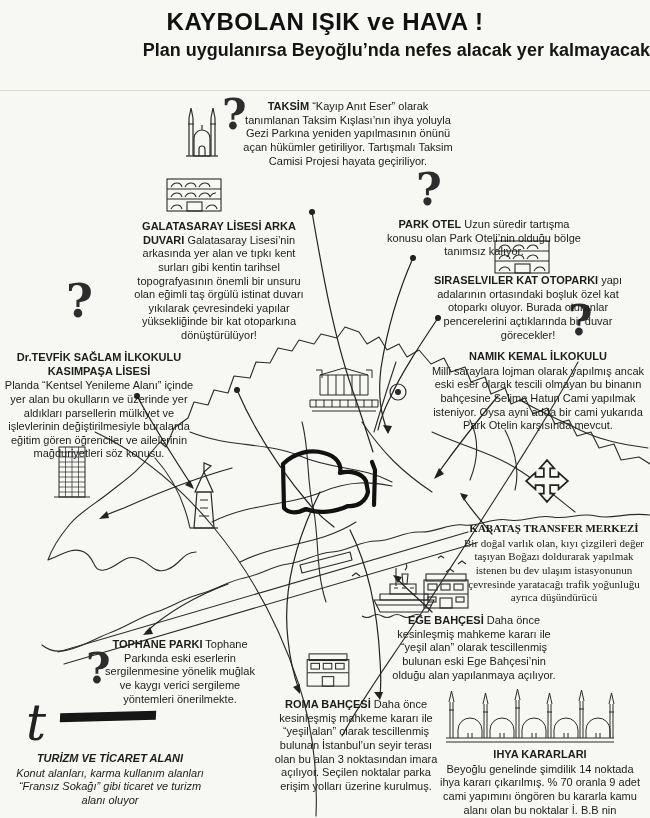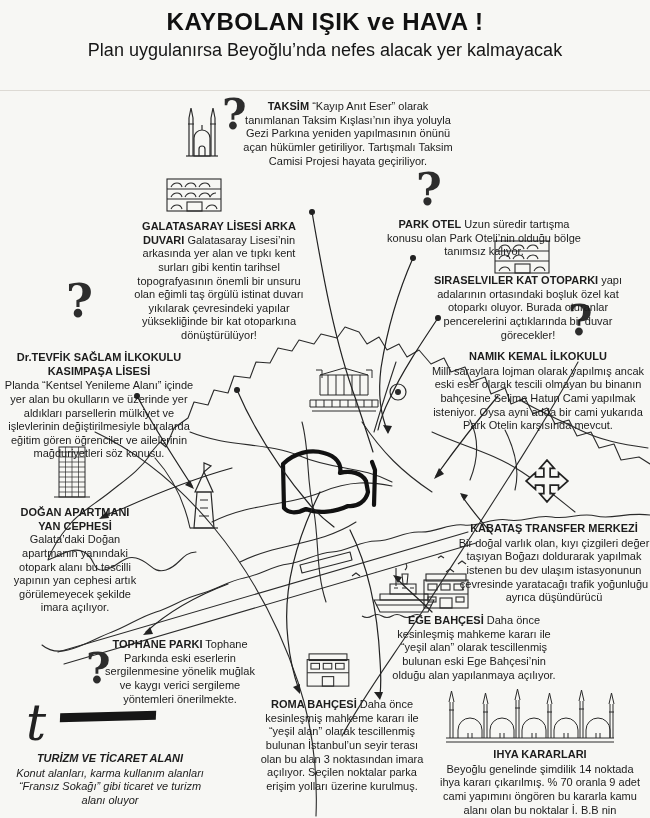--- a/index.html
+++ b/index.html
@@ -1,21 +1,21 @@
 <!DOCTYPE html>
 <html><head>
 <meta charset="utf-8">
 <style>
   html,body{margin:0;padding:0;background:#e9e9e6;}
   .page{position:relative;width:650px;height:818px;background:#f7f7f4;overflow:hidden;
         font-family:"Liberation Sans",sans-serif;color:#1b1b1b;}
   
   .masthead{position:absolute;left:0;top:8px;width:650px;text-align:center;}
   .title{font-size:24px;font-weight:bold;letter-spacing:0.5px;color:#111;}
-  .subtitle{font-size:18px;font-weight:normal;margin-top:4px;color:#151515;}
+  .subtitle{font-size:18px;font-weight:bold;margin-top:4px;color:#151515;text-align:right;}
   .fold-line{position:absolute;left:0;top:90px;width:650px;height:1px;background:#dddad4;}
   
   #map-layer{position:absolute;left:0;top:0;width:650px;height:818px;z-index:1;}
   
   .ann{position:absolute;z-index:2;text-align:center;font-size:11px;line-height:1.24;color:#1c1c1c;}
   .ann .hd{font-weight:bold;}
   .ann.stack .hd{display:block;margin-bottom:1px;}
   .icon{position:absolute;z-index:2;}
   .qm{font-family:"DejaVu Serif",serif;font-weight:bold;color:#2d2d2d;line-height:1;}
   .tmark{font-family:"DejaVu Serif",serif;font-style:italic;color:#222;line-height:1;}
@@ -30,27 +30,27 @@
   #a-parkotel{left:384px;top:218px;width:200px;}
   #i-siraselviler{left:494px;top:240px;}
   #a-siraselviler{left:428px;top:274px;width:200px;}
   #i-tevfik-q{left:66px;top:278px;font-size:46px;}
   #a-tevfik{left:0px;top:334px;width:198px;margin-top:17px;}
   #i-namik-q{left:568px;top:300px;font-size:42px;}
   #a-namik{left:428px;top:350px;width:220px;}
   #i-dogan{left:52px;top:444px;}
   #a-dogan{left:10px;top:506px;width:130px;}
   #i-kabatas{left:524px;top:458px;}
-  #a-kabatas{left:458px;top:522px;width:192px;}
+  #a-kabatas{left:458px;top:522px;width:192px;font-family:Liberation Serif, serif;}
   #i-ege{left:422px;top:572px;}
   #a-ege{left:388px;top:614px;width:172px;}
   #i-tophane-q{left:86px;top:648px;font-size:42px;}
   #a-tophane{left:104px;top:638px;width:152px;}
   #i-roma{left:304px;top:652px;}
-  #a-roma{left:256px;top:698px;width:172px;}
+  #a-roma{left:270px;top:698px;width:172px;}
   #i-turizm-t{left:26px;top:698px;font-size:50px;}
   #i-turizm-bar{left:60px;top:712px;width:96px;height:9px;}
   #a-turizm{left:12px;top:752px;width:196px;font-style:italic;}
   #i-ihya{left:444px;top:686px;}
   #a-ihya{left:436px;top:748px;width:208px;}
 </style>
 </head>
 <body>
 
 <div class="page">
@@ -286,24 +286,20 @@
   <div class="ann stack" id="a-tevfik">
     <span class="hd">Dr.TEVFİK SAĞLAM İLKOKULU KASIMPAŞA LİSESİ</span>
     <span>Planda “Kentsel Yenileme Alanı” içinde yer alan bu okulların ve üzerinde yer aldıkları parsellerin mülkiyet ve işlevlerinin değiştirilmesiyle buralarda eğitim gören öğrenciler ve ailelerinin mağduriyetleri söz konusu.</span>
   </div>
 
   <div class="ann stack" id="a-namik">
     <span class="hd">NAMIK KEMAL İLKOKULU</span>
     <span>Milli saraylara lojman olarak yapılmış ancak eski eser olarak tescili olmayan bu binanın bahçesine Selime Hatun Cami yapılmak isteniyor. Oysa ayni adda bir cami yukarıda Park Otelin karşısında mevcut.</span>
   </div>
 
-  <div class="ann" id="a-dogan">
-    <span class="hd">DOĞAN APARTMANI YAN CEPHESİ</span>
-    <span>Galata’daki Doğan apartmanın yanındaki otopark alanı bu tescilli yapının yan cephesi artık görülemeyecek şekilde imara açılıyor.</span>
-  </div>
 
   <div class="ann stack" id="a-kabatas">
     <span class="hd">KABATAŞ TRANSFER MERKEZİ</span>
     <span>Bir doğal varlık olan, kıyı çizgileri değer taşıyan Boğazı doldurarak yapılmak istenen bu dev ulaşım istasyonunun çevresinde yaratacağı trafik yoğunluğu ayrıca düşündürücü</span>
   </div>
 
   <div class="ann" id="a-ege">
     <span class="hd">EGE BAHÇESİ</span>
     <span>Daha önce kesinleşmiş mahkeme kararı ile “yeşil alan” olarak tescillenmiş bulunan eski Ege Bahçesi’nin olduğu alan yapılanmaya açılıyor.</span>
   </div>

